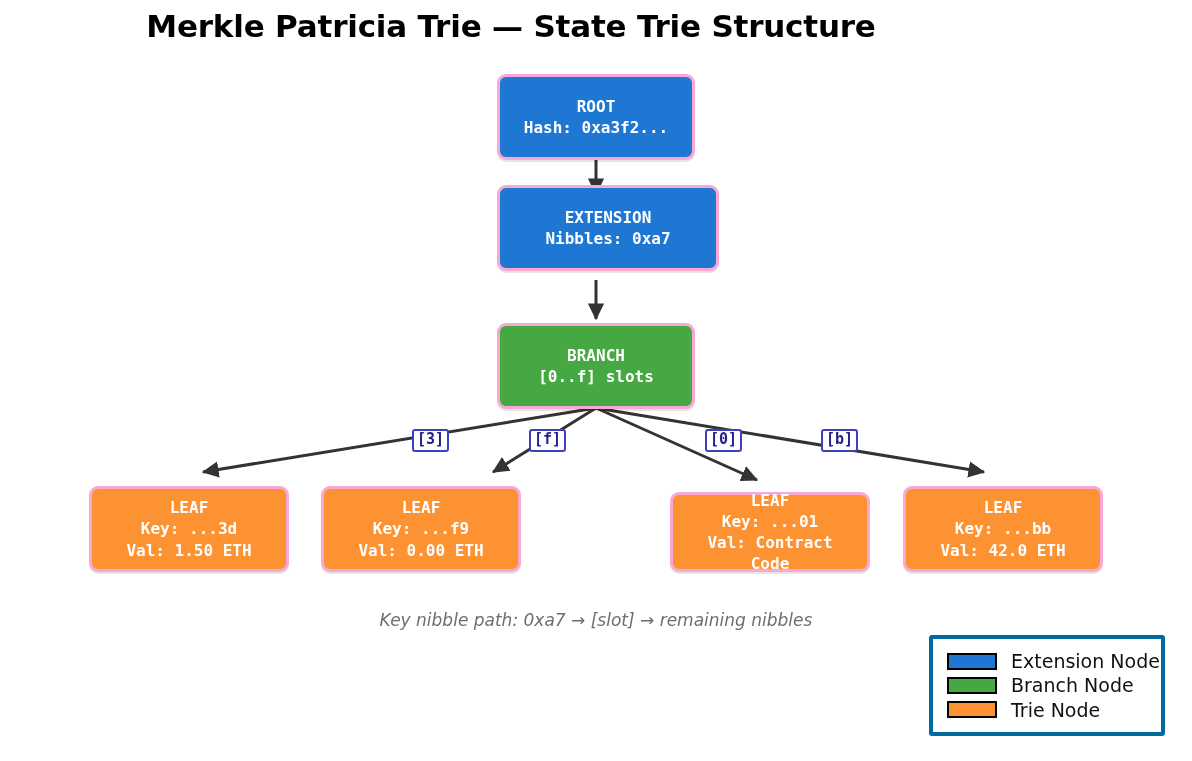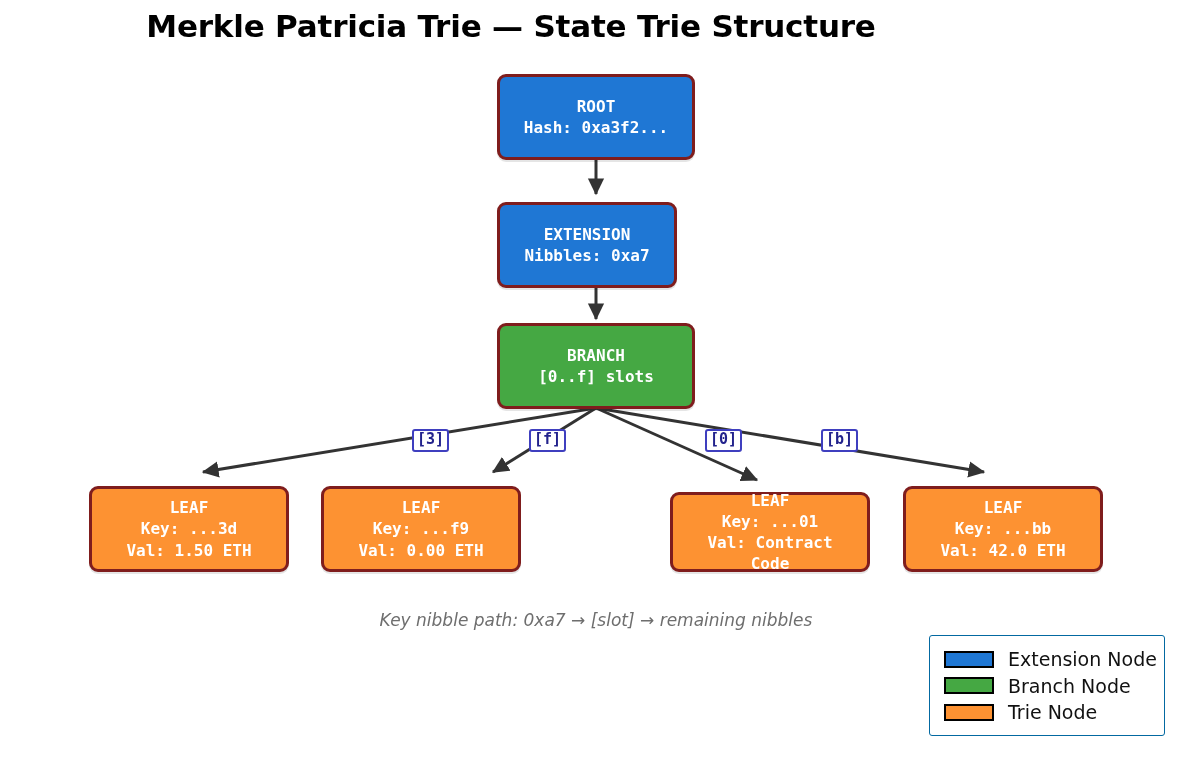--- a/index.html
+++ b/index.html
@@ -38,21 +38,21 @@
     top: 0;
     width: 1192px;
     height: 761px;
     pointer-events: none;
   }
 
   
   .node {
     position: absolute;
     box-sizing: border-box;
-    border: 3px solid #7f1d1d;
+    border: 3px solid #f9a8d4;
     border-radius: 9px;
     display: flex;
     align-items: center;
     justify-content: center;
     text-align: center;
     font-family: "DejaVu Sans Mono", monospace;
     font-size: 16px;
     font-weight: bold;
     color: #ffffff;
     line-height: 1.32;
@@ -104,21 +104,21 @@
 
   
   #legend {
     position: absolute;
     left: 929px;
     top: 635px;
     width: 236px;
     height: 101px;
     box-sizing: border-box;
     background: #ffffff;
-    border: 1px solid #0369a1;
+    border: 4px solid #0369a1;
     border-radius: 3px;
     padding: 10px 12px 10px 14px;
     display: flex;
     flex-direction: column;
     justify-content: space-between;
   }
   .legend-row {
     display: flex;
     align-items: center;
     height: 26px;
@@ -163,21 +163,21 @@
     <line x1="596" y1="408" x2="757" y2="480" stroke="#333333" stroke-width="3" marker-end="url(#arrowhead)"></line>
 
     <line x1="596" y1="408" x2="984" y2="472" stroke="#333333" stroke-width="3" marker-end="url(#arrowhead)"></line>
   </svg>
 
   <div class="node node-blue" style="left:497px; top:74px; width:198px; height:86px;">
     <span class="node-text">ROOT
 Hash: 0xa3f2...</span>
   </div>
 
-  <div class="node node-blue" style="left:497px; top:202px; width:180px; height:86px;">
+  <div class="node node-blue" style="left:497px; top:185px; width:222px; height:86px;">
     <span class="node-text">EXTENSION
 Nibbles: 0xa7</span>
   </div>
 
   <div class="node node-green" style="left:497px; top:323px; width:198px; height:86px;">
     <span class="node-text">BRANCH
 [0..f] slots</span>
   </div>
 
   <div class="node node-orange" style="left:89px; top:472px; width:200px; height:86px;">

